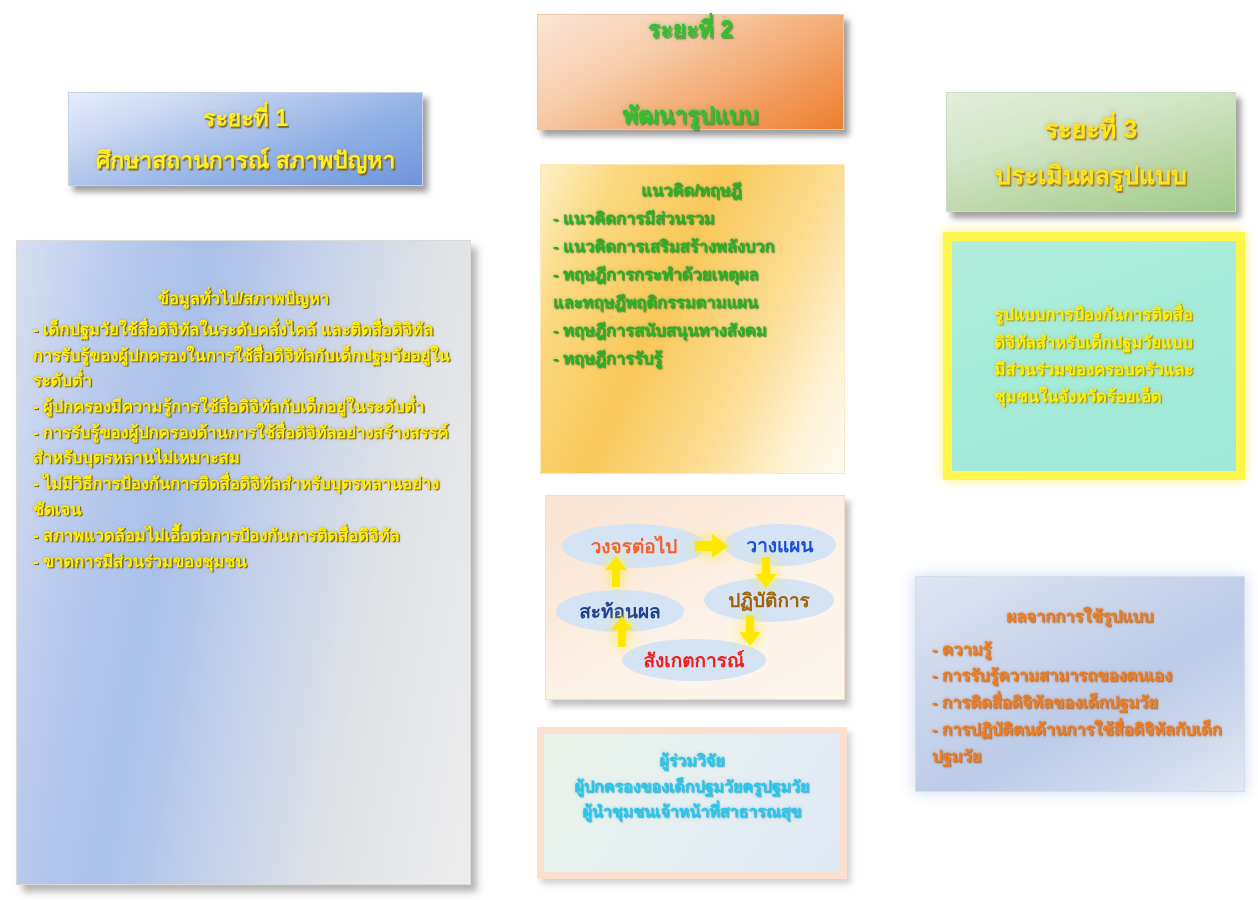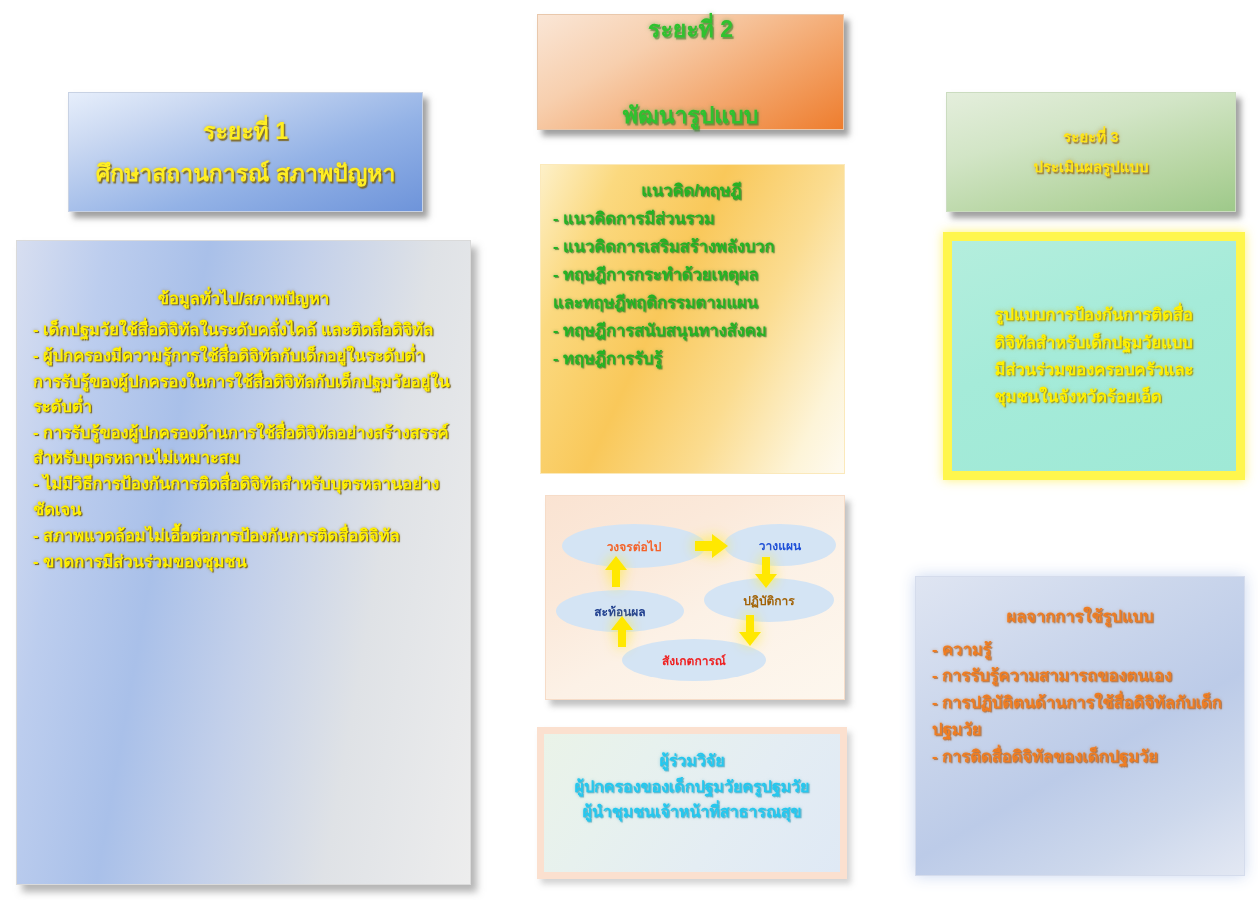--- a/index.html
+++ b/index.html
@@ -34,21 +34,21 @@
     align-items: center;
     justify-content: center;
   }
   .phase-head .line {
     font-weight: bold;
     white-space: nowrap;
   }
 
   
   #phase1-head {
-    left: 68px; top: 92px; width: 355px; height: 120px;
+    left: 68px; top: 92px; width: 355px; height: 94px;
     background: linear-gradient(160deg, #e6eefb 0%, #cbd9f2 22%, #93b2e6 62%, #6e94da 100%);
     border: 1px solid #c8d2e4;
   }
   #phase1-head .line {
     color: #ffee22;
     font-size: 23px;
     text-shadow: 1.5px 1.5px 1px rgba(120,95,20,0.85), 0 0 3px rgba(160,130,30,0.5);
     margin: 3px 0;
   }
 
@@ -67,21 +67,21 @@
   }
 
   
   #phase3-head {
     left: 946px; top: 92px; width: 290px; height: 120px;
     background: linear-gradient(165deg, #e4eedc 0%, #d2e5c6 35%, #b4d49f 75%, #9ec98a 100%);
     border: 1px solid #cbdcc0;
   }
   #phase3-head .line {
     color: #ffe515;
-    font-size: 15px;
+    font-size: 25px;
     text-shadow: 1.5px 1.5px 1px rgba(150,110,30,0.8), 0 0 4px rgba(190,140,40,0.6);
     margin: 3px 8px;
   }
 
   
   #phase1-body {
     left: 16px; top: 240px; width: 455px; height: 645px;
     background: linear-gradient(100deg, #d7def0 0%, #bccdee 16%, #a9c0e9 34%, #c3d0ea 52%, #dfe2e6 74%, #ededed 100%);
     box-shadow: 6px 7px 7px rgba(110,110,110,0.5);
     border: 1px solid #dadada;
@@ -123,21 +123,21 @@
     border: 1px solid #f6dcc8;
   }
   .ellipse {
     position: absolute;
     background: #d4e4f4;
     border-radius: 50%;
     display: flex;
     align-items: center;
     justify-content: center;
     font-weight: bold;
-    font-size: 12px;
+    font-size: 19px;
     white-space: nowrap;
     text-align: right;
   }
   .glow-arrow {
     position: absolute;
     display: flex;
     align-items: center;
     justify-content: center;
     filter: drop-shadow(0 0 7px rgba(255,235,60,0.95));
   }
@@ -174,21 +174,21 @@
   #model .m {
     color: #fff000;
     font-size: 16.5px;
     font-weight: bold;
     text-shadow: 1.3px 1.3px 1px rgba(150,140,20,0.85), 0 0 4px rgba(190,180,35,0.6);
     line-height: 1.66;
   }
 
   
   #outcomes {
-    left: 915px; top: 576px; width: 330px; height: 300px;
+    left: 915px; top: 576px; width: 330px; height: 216px;
     background: linear-gradient(150deg, #dfe5f2 0%, #ccd7ec 30%, #bccbe8 58%, #cdd8ec 80%, #e3e8f3 100%);
     box-shadow: 0 0 14px rgba(200,214,240,0.95);
     border: 1px solid #d5dcec;
     padding: 26px 16px 0 16px;
   }
   #outcomes .o {
     color: #ef7d22;
     font-size: 16.5px;
     font-weight: bold;
     text-shadow: 1.3px 1.3px 0.9px rgba(150,75,15,0.6), 0 0 3px rgba(200,110,35,0.5);
@@ -202,22 +202,22 @@
 <div id="canvas">
 
   <div class="box phase-head" id="phase1-head">
     <div class="line">ระยะที่ 1</div>
     <div class="line">ศึกษาสถานการณ์ สภาพปัญหา</div>
   </div>
 
   <div class="box" id="phase1-body">
     <div class="head-line">ข้อมูลทั่วไป/สภาพปัญหา</div>
     <div class="body-text">- เด็กปฐมวัยใช้สื่อดิจิทัลในระดับคลั่งไคล้ และติดสื่อดิจิทัล</div>
+    <div class="body-text">การรับรู้ของผู้ปกครองในการใช้สื่อดิจิทัลกับเด็กปฐมวัยอยู่ในระดับต่ำ</div>
     <div class="body-text">- ผู้ปกครองมีความรู้การใช้สื่อดิจิทัลกับเด็กอยู่ในระดับต่ำ</div>
-    <div class="body-text">การรับรู้ของผู้ปกครองในการใช้สื่อดิจิทัลกับเด็กปฐมวัยอยู่ในระดับต่ำ</div>
     <div class="body-text">- การรับรู้ของผู้ปกครองด้านการใช้สื่อดิจิทัลอย่างสร้างสรรค์สำหรับบุตรหลานไม่เหมาะสม</div>
     <div class="body-text">- ไม่มีวิธีการป้องกันการติดสื่อดิจิทัลสำหรับบุตรหลานอย่างชัดเจน</div>
     <div class="body-text">- สภาพแวดล้อมไม่เอื้อต่อการป้องกันการติดสื่อดิจิทัล</div>
     <div class="body-text">- ขาดการมีส่วนร่วมของชุมชน</div>
   </div>
 
   <div class="box phase-head" id="phase2-head">
     <div class="line">ระยะที่ 2</div>
     <div class="line">พัฒนารูปแบบ</div>
   </div>
@@ -304,17 +304,17 @@
       <div class="m">ดิจิทัลสำหรับเด็กปฐมวัยแบบ</div>
       <div class="m">มีส่วนร่วมของครอบครัวและ</div>
       <div class="m">ชุมชนในจังหวัดร้อยเอ็ด</div>
     </div>
   </div>
 
   <div class="box" id="outcomes">
     <div class="o head">ผลจากการใช้รูปแบบ</div>
     <div class="o">- ความรู้</div>
     <div class="o">- การรับรู้ความสามารถของตนเอง</div>
+    <div class="o">- การติดสื่อดิจิทัลของเด็กปฐมวัย</div>
     <div class="o">- การปฏิบัติตนด้านการใช้สื่อดิจิทัลกับเด็กปฐมวัย</div>
-    <div class="o">- การติดสื่อดิจิทัลของเด็กปฐมวัย</div>
   </div>
 
 </div>
 
 </body></html>

